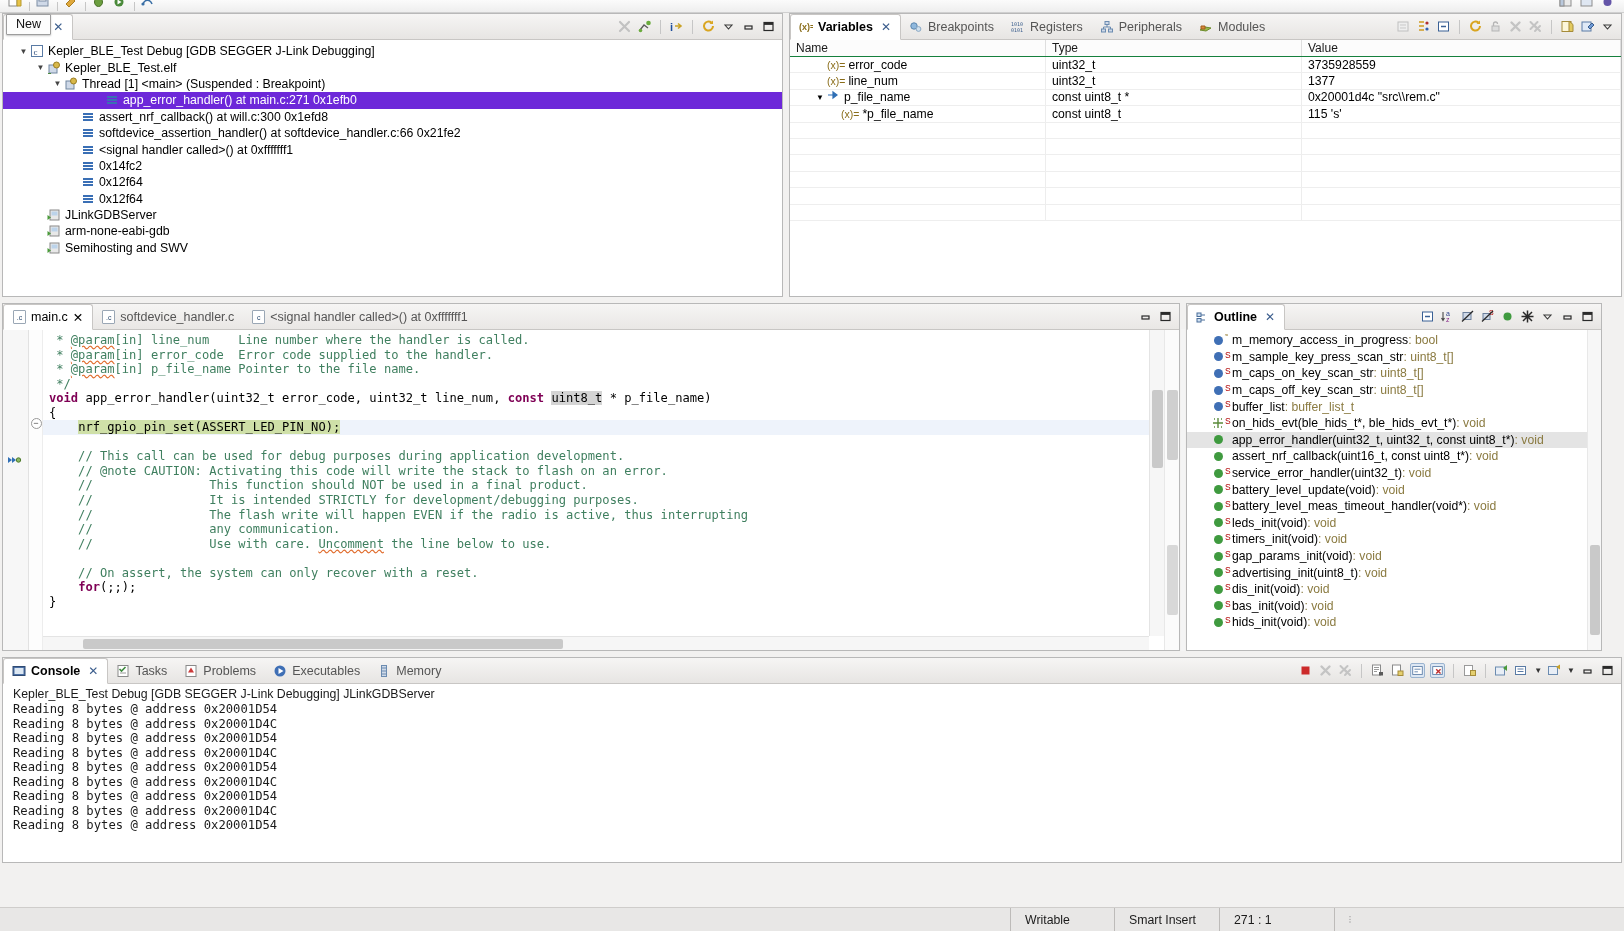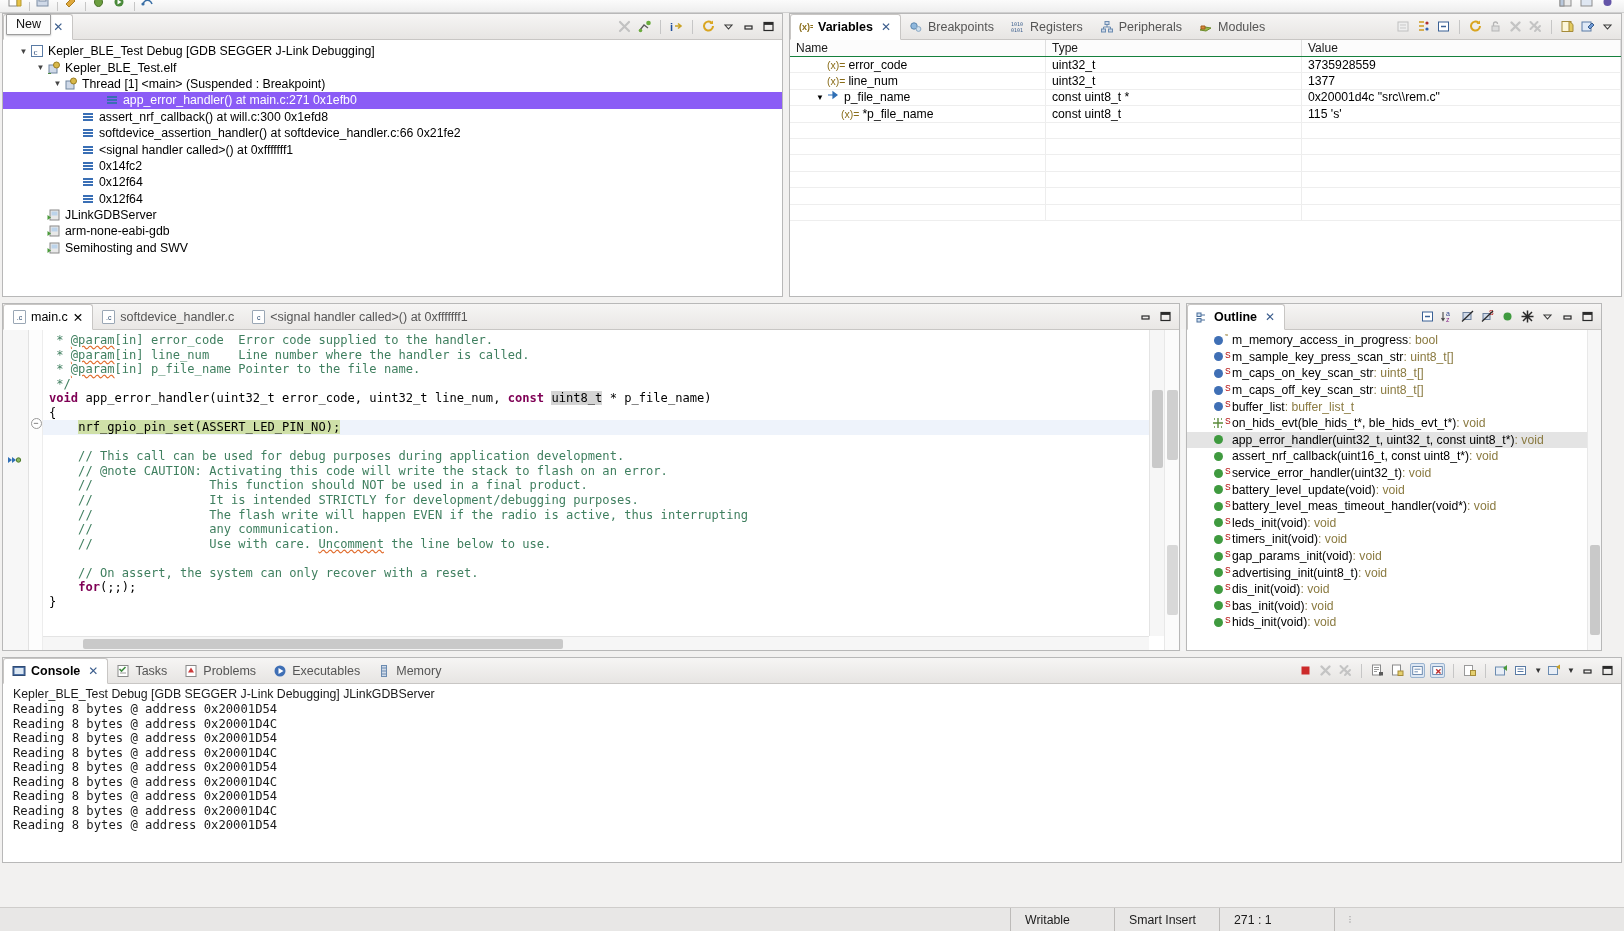--- a/index.html
+++ b/index.html
@@ -50,21 +50,21 @@
 
   
   .ic { width: 15px; height: 15px; display: inline-block; position: relative; flex: none; }
   .ic svg { display: block; }
   .gsep { width: 1px; height: 14px; background: #c6c6c6; margin: 0 3px; }
 
   
   #debugView { left: 2px; top: 13px; width: 781px; height: 284px; }
   .treebody { position: absolute; left:0; right:0; top:26px; bottom:0; overflow: hidden; background:#fff; padding-top: 3px;}
   .trow { height: 16.4px; display: flex; align-items: center; font-size: 12.3px; white-space: nowrap; padding-left: 4px;}
-  .trow.sel { background: #8b5cf6; color: #fff; padding-left: 28px; }
+  .trow.sel { background: #6d28d9; color: #fff; padding-left: 28px; }
   .twist { width: 13px; text-align: center; font-size: 8px; color: #444; flex:none;}
   .indent { flex: none; }
 
   
   #varsView { left: 789px; top: 13px; width: 833px; height: 284px; }
   .varheader { display:flex; height: 17px; background: #fcfcfc; border-bottom: 1px solid #15803d; font-size: 12px; }
   .varheader > div { border-right: 1px solid #dedede; padding-left: 6px; display:flex; align-items:center; color:#1a1a1a;}
   .varrow { display:flex; height: 16.4px; font-size: 12.2px; border-bottom: 1px solid #eeeeee; }
   .varrow > div { border-right: 1px solid #ededed; padding-left: 6px; display:flex; align-items:center; overflow:hidden; white-space:nowrap;}
   .c-name { width: 256px; } .c-type { width: 256px; } .c-val { flex: 1; }
@@ -622,22 +622,22 @@
               <path d="M1 3l4 3-4 3z" fill="#2f6fb5"></path>
               <path d="M5 3l4 3-4 3z" fill="#2f6fb5"></path>
               <circle cx="11.5" cy="6" r="2.2" fill="#8ab866" stroke="#4d7a2a"></circle>
             </svg>
         </span>
       </div>
       <div class="gutter-fold">
         <span style="position:absolute;left:1.5px;top:88px;width:11px;height:11px;border:1px solid #999;background:#fff;border-radius:50%;font-size:9px;line-height:9px;text-align:center;color:#444;">−</span>
       </div>
       <div class="codearea" id="code-area">
-        <div class="cl"><span class="cmt"> * <span class="sq">@param</span>[in] error_code  Error code supplied to the handler.</span></div>
-          <div class="cl"><span class="cmt"> * <span class="sq">@param</span>[in] line_num    Line number where the handler is called.</span></div>
+        <div class="cl"><span class="cmt"> * <span class="sq">@param</span>[in] line_num    Line number where the handler is called.</span></div>
+          <div class="cl"><span class="cmt"> * <span class="sq">@param</span>[in] error_code  Error code supplied to the handler.</span></div>
           <div class="cl"><span class="cmt"> * <span class="sq">@param</span>[in] p_file_name Pointer to the file name.</span></div>
           <div class="cl"><span class="cmt"> */</span></div>
           <div class="cl"><span class="kw">void</span> app_error_handler(uint32_t error_code, uint32_t line_num, <span class="kw">const</span> <span class="occ">uint8_t</span> * p_file_name)</div>
           <div class="cl">{</div>
           <div class="cl hl">    <span class="ex">nrf_gpio_pin_set(ASSERT_LED_PIN_NO);</span></div>
           <div class="cl">&nbsp;</div>
           <div class="cl"><span class="cmt">    // This call can be used for debug purposes during application development.</span></div>
           <div class="cl"><span class="cmt">    // @note CAUTION: Activating this code will write the stack to flash on an error.</span></div>
           <div class="cl"><span class="cmt">    //                This function should NOT be used in a final product.</span></div>
           <div class="cl"><span class="cmt">    //                It is intended STRICTLY for development/debugging purposes.</span></div>

